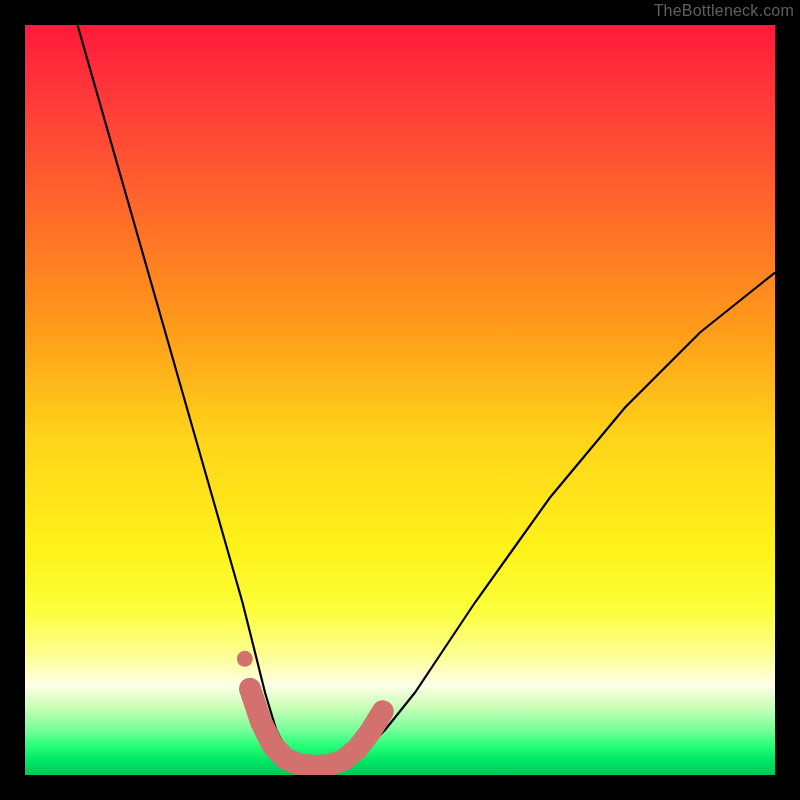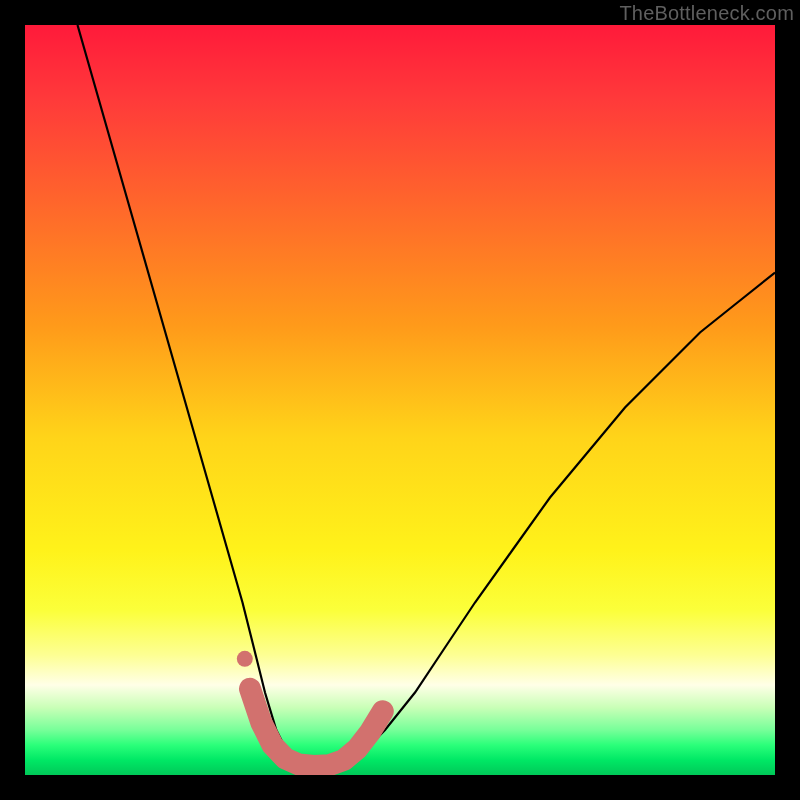--- a/index.html
+++ b/index.html
@@ -41,21 +41,21 @@
       #2bff7a 96%,
       #00e865 98%,
       #00c858 100%
     );
   }
   .watermark {
     position: absolute;
     top: 2px;
     right: 6px;
     color: #5f5f5f;
-    font-size: 20px;
+    font-size: 16px;
     font-weight: 500;
     letter-spacing: 0.2px;
     z-index: 5;
     text-align: right;
   }
   svg.curve {
     position: absolute;
     left: 0;
     top: 0;
     width: 750px;

